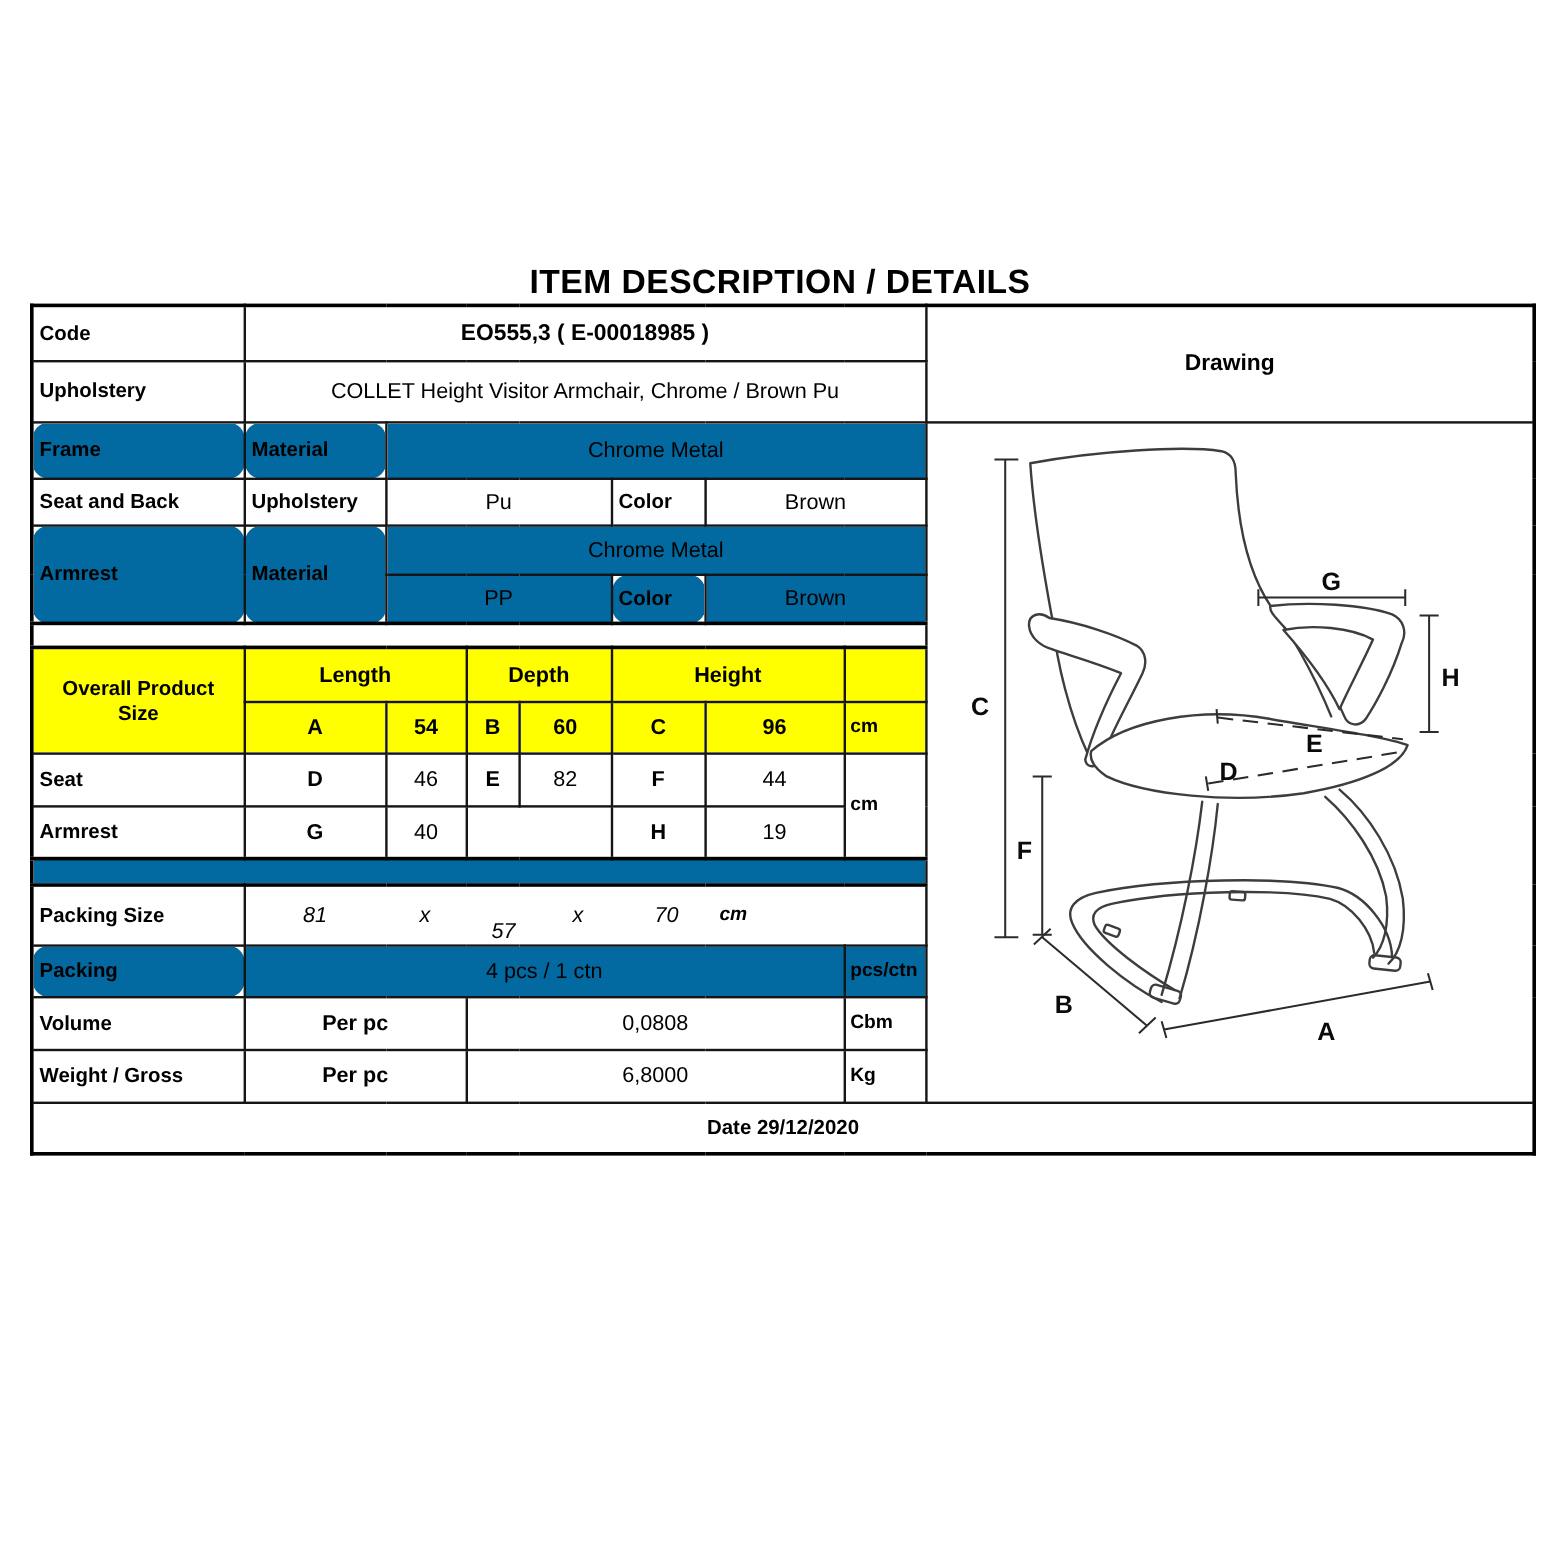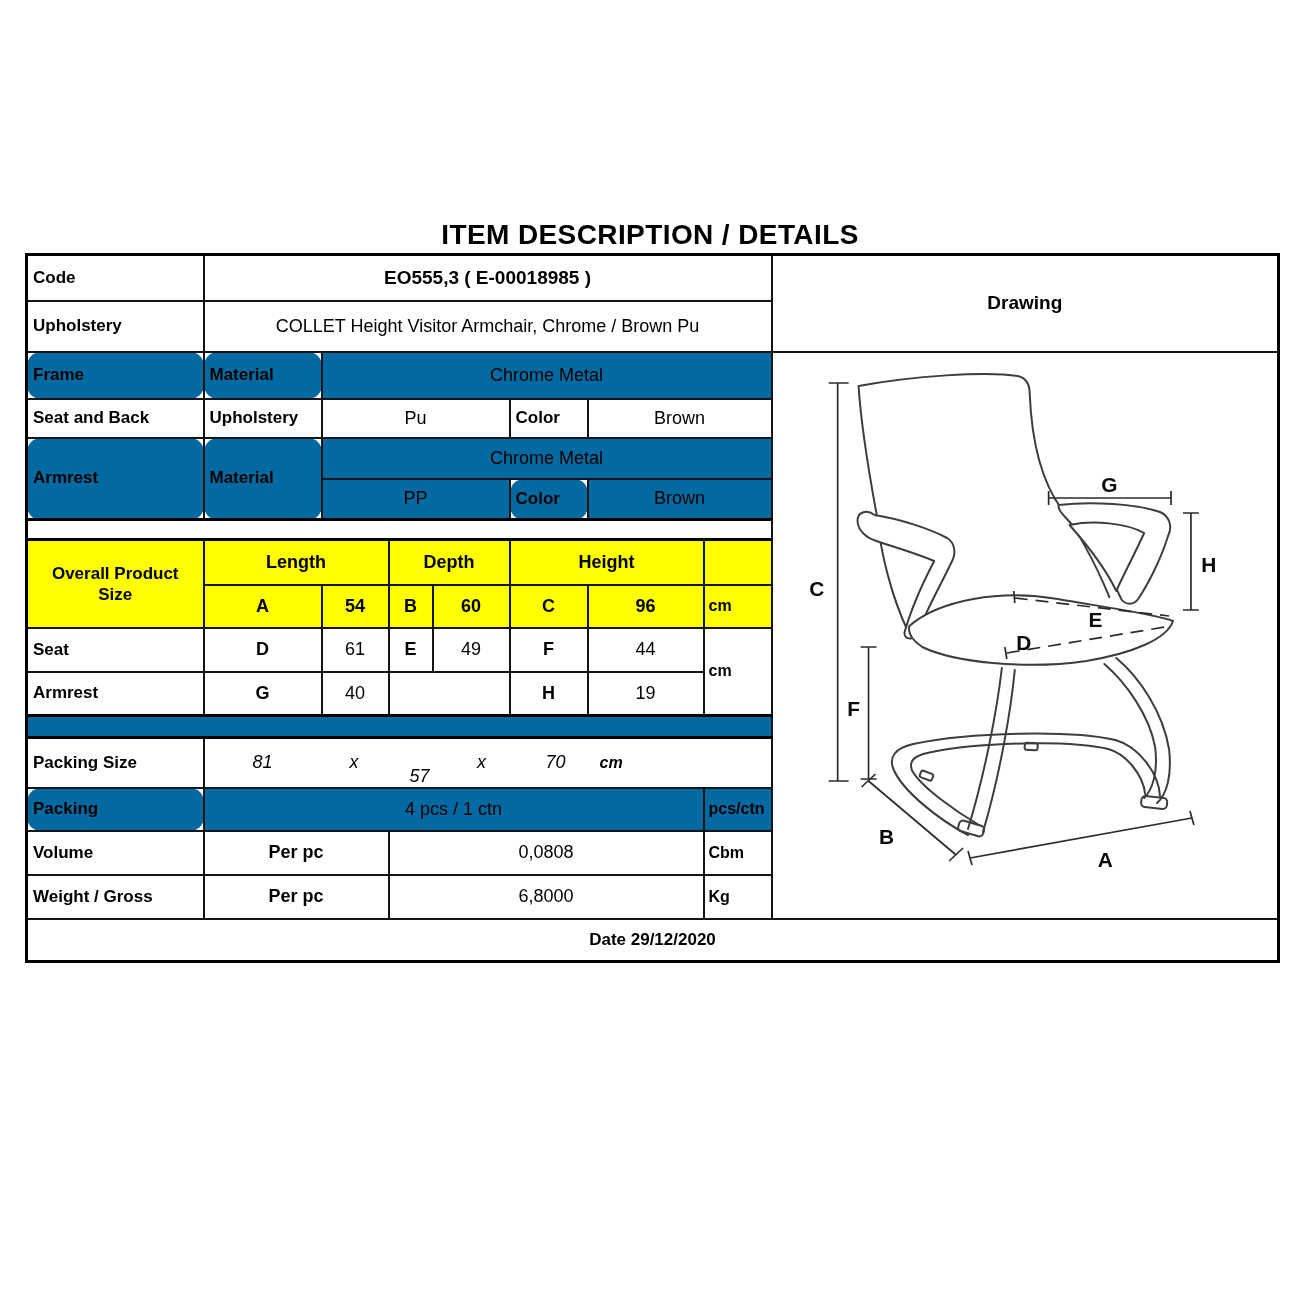--- a/index.html
+++ b/index.html
@@ -149,23 +149,23 @@
       <td class="yellow valb">B</td>
       <td class="yellow valb">60</td>
       <td class="yellow valb">C</td>
       <td class="yellow valb">96</td>
       <td class="yellow unit">cm</td>
     </tr>
 
     <tr style="height:44px">
       <td class="lbl">Seat</td>
       <td class="valb">D</td>
-      <td class="val">61</td>
+      <td class="val">46</td>
       <td class="valb">E</td>
-      <td class="val">49</td>
+      <td class="val">82</td>
       <td class="valb">F</td>
       <td class="val">44</td>
       <td class="unit" rowspan="2">cm</td>
     </tr>
     <tr style="height:43px">
       <td class="lbl">Armrest</td>
       <td class="valb">G</td>
       <td class="val">40</td>
       <td colspan="2"></td>
       <td class="valb">H</td>

